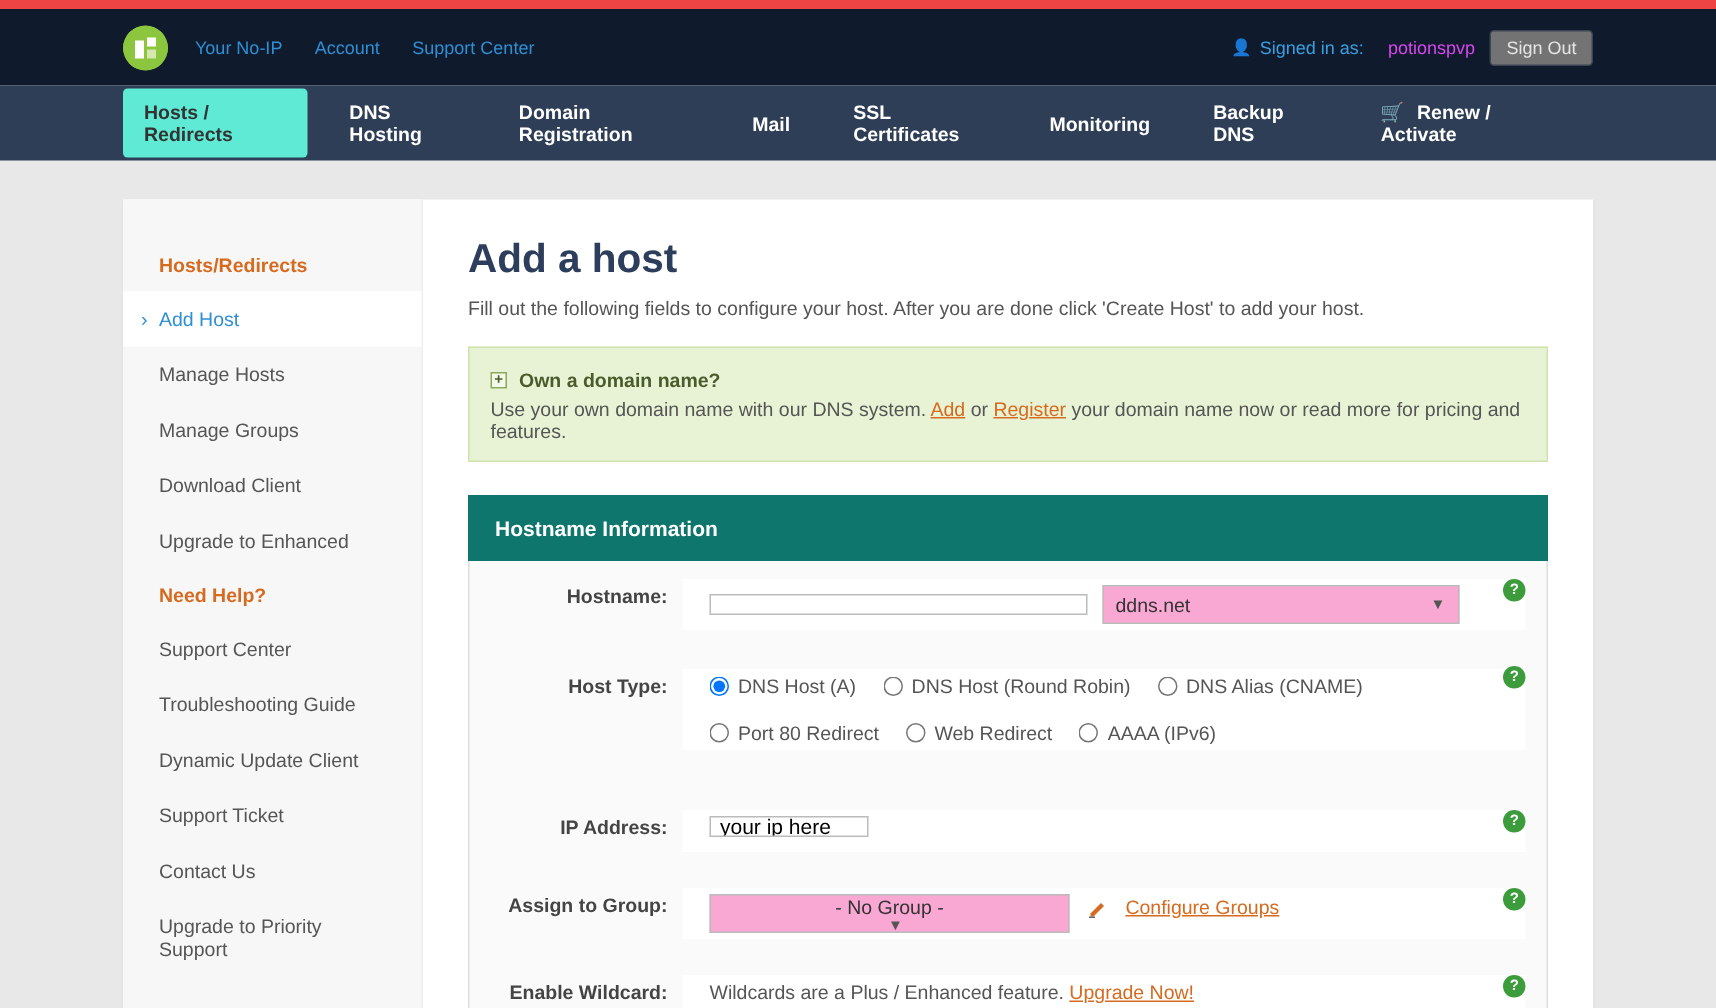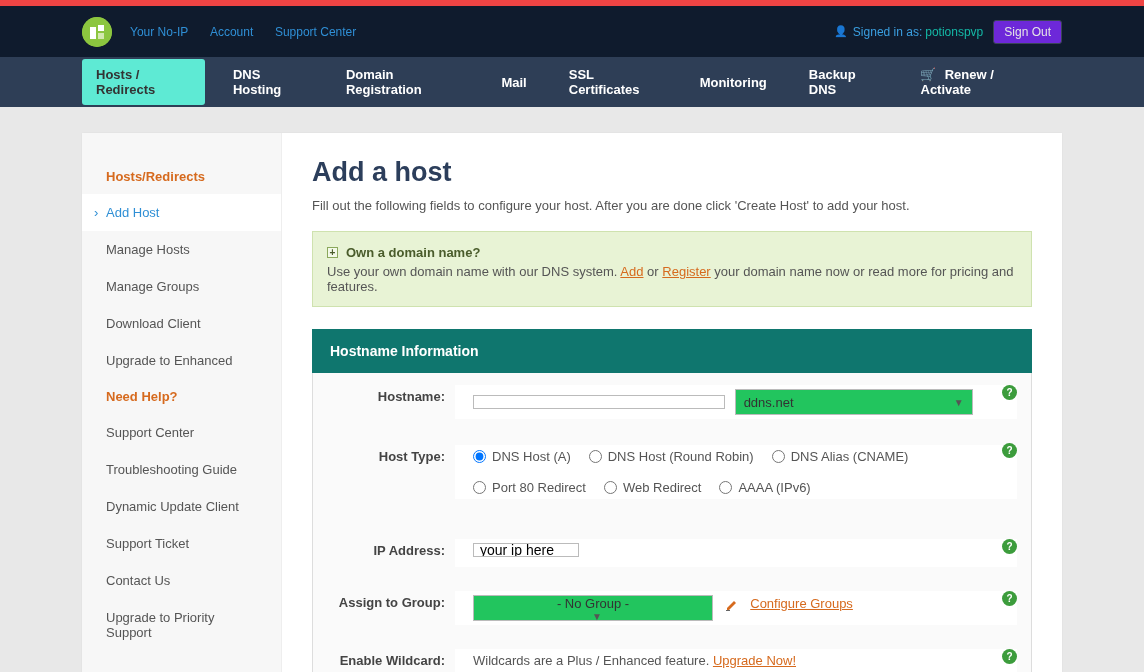--- a/index.html
+++ b/index.html
@@ -8,22 +8,22 @@
 
 
 .topbar { background: #0f1b2d; height: 57px; border-top: 6px solid #ef4444; }
 .topbar-inner { max-width: 980px; margin: 0 auto; display: flex; align-items: center; height: 100%; }
 .logo { width: 30px; height: 30px; border-radius: 50%; background: #8cc63f; display: inline-flex; align-items: center; justify-content: center; margin-right: 18px; position: relative; overflow: hidden; }
 .logo svg { width: 30px; height: 30px; }
 .top-links a { color: #2f8fd5; font-size: 12px; margin-right: 18px; }
 .top-right { margin-left: auto; display: flex; align-items: center; font-size: 12px; color: #999; }
 .top-right .user-icon { color: #7a7a7a; margin-right: 5px; font-size: 11px; }
 .top-right .signed { color: #3a9fe0; }
-.top-right .un { color: #14b8a6; margin-left: 3px; margin-right: 10px; }
-.signout-btn { background: #6d28d9; color: #e5e5e5; border: 1px solid #3a4556; border-radius: 3px; padding: 4px 10px; font-size: 12px; cursor: pointer; }
+.top-right .un { color: #d946ef; margin-left: 16px; margin-right: 10px; }
+.signout-btn { background: #737373; color: #e5e5e5; border: 1px solid #3a4556; border-radius: 3px; padding: 4px 10px; font-size: 12px; cursor: pointer; }
 
 
 .navbar { background: #2e3e56; height: 50px; }
 .navbar-inner { max-width: 980px; margin: 0 auto; display: flex; align-items: center; height: 100%; }
 .navtab { color: #fff; font-size: 13px; font-weight: bold; padding: 8px 14px; margin-right: 14px; border-radius: 3px; cursor: pointer; }
 .navtab.active { background: #5eead4; color: #333; }
 .navtab .cart { margin-right: 8px; }
 
 
 .wrapper { max-width: 980px; margin: 26px auto 0; background: #fff; display: flex; min-height: 570px; box-shadow: 0 0 2px rgba(0,0,0,0.05); }
@@ -49,21 +49,21 @@
 .panel-body { border: 1px solid #ddd; border-top: none; background: #fafafa; }
 
 .form-row { display: flex; padding: 12px 14px; align-items: flex-start; position: relative; }
 .form-row.tall { padding-top: 14px; padding-bottom: 28px; }
 .form-label-cell { width: 118px; text-align: right; font-weight: bold; color: #444; font-size: 13px; padding-top: 4px; }
 .form-field-cell { flex: 1; padding-left: 18px; background: #fff; margin-left: 10px; padding-top: 4px; padding-bottom: 4px; min-height: 28px; }
 .form-row .help { position: absolute; right: 14px; top: 12px; width: 15px; height: 15px; border-radius: 50%; background: #3c9c3c; color: #fff; font-size: 10px; font-weight: bold; display: inline-flex; align-items: center; justify-content: center; cursor: pointer; }
 
 .txt { border: 1px solid #bbb; padding: 4px 6px; font-size: 14px; height: 14px; }
 .hostname-input { width: 252px; }
-.dropdown { display: inline-flex; align-items: center; justify-content: space-between; border: 1px solid #bbb; background: #22c55e; height: 26px; padding: 0 8px; font-size: 13px; color: #333; cursor: pointer; }
+.dropdown { display: inline-flex; align-items: center; justify-content: space-between; border: 1px solid #bbb; background: #f9a8d4; height: 26px; padding: 0 8px; font-size: 13px; color: #333; cursor: pointer; }
 .dropdown .caret { font-size: 10px; color: #555; margin-left: 8px; }
 .domain-dd { width: 238px; margin-left: 6px; }
 .group-dd { width: 240px; flex-direction: column; }
 
 .radio-line { display: flex; flex-wrap: wrap; gap: 14px 18px; align-items: center; }
 .radio-item { display: inline-flex; align-items: center; color: #555; font-size: 13px; }
 .radio-item input { margin-right: 6px; }
 
 .ip-input { width: 106px; }
 

